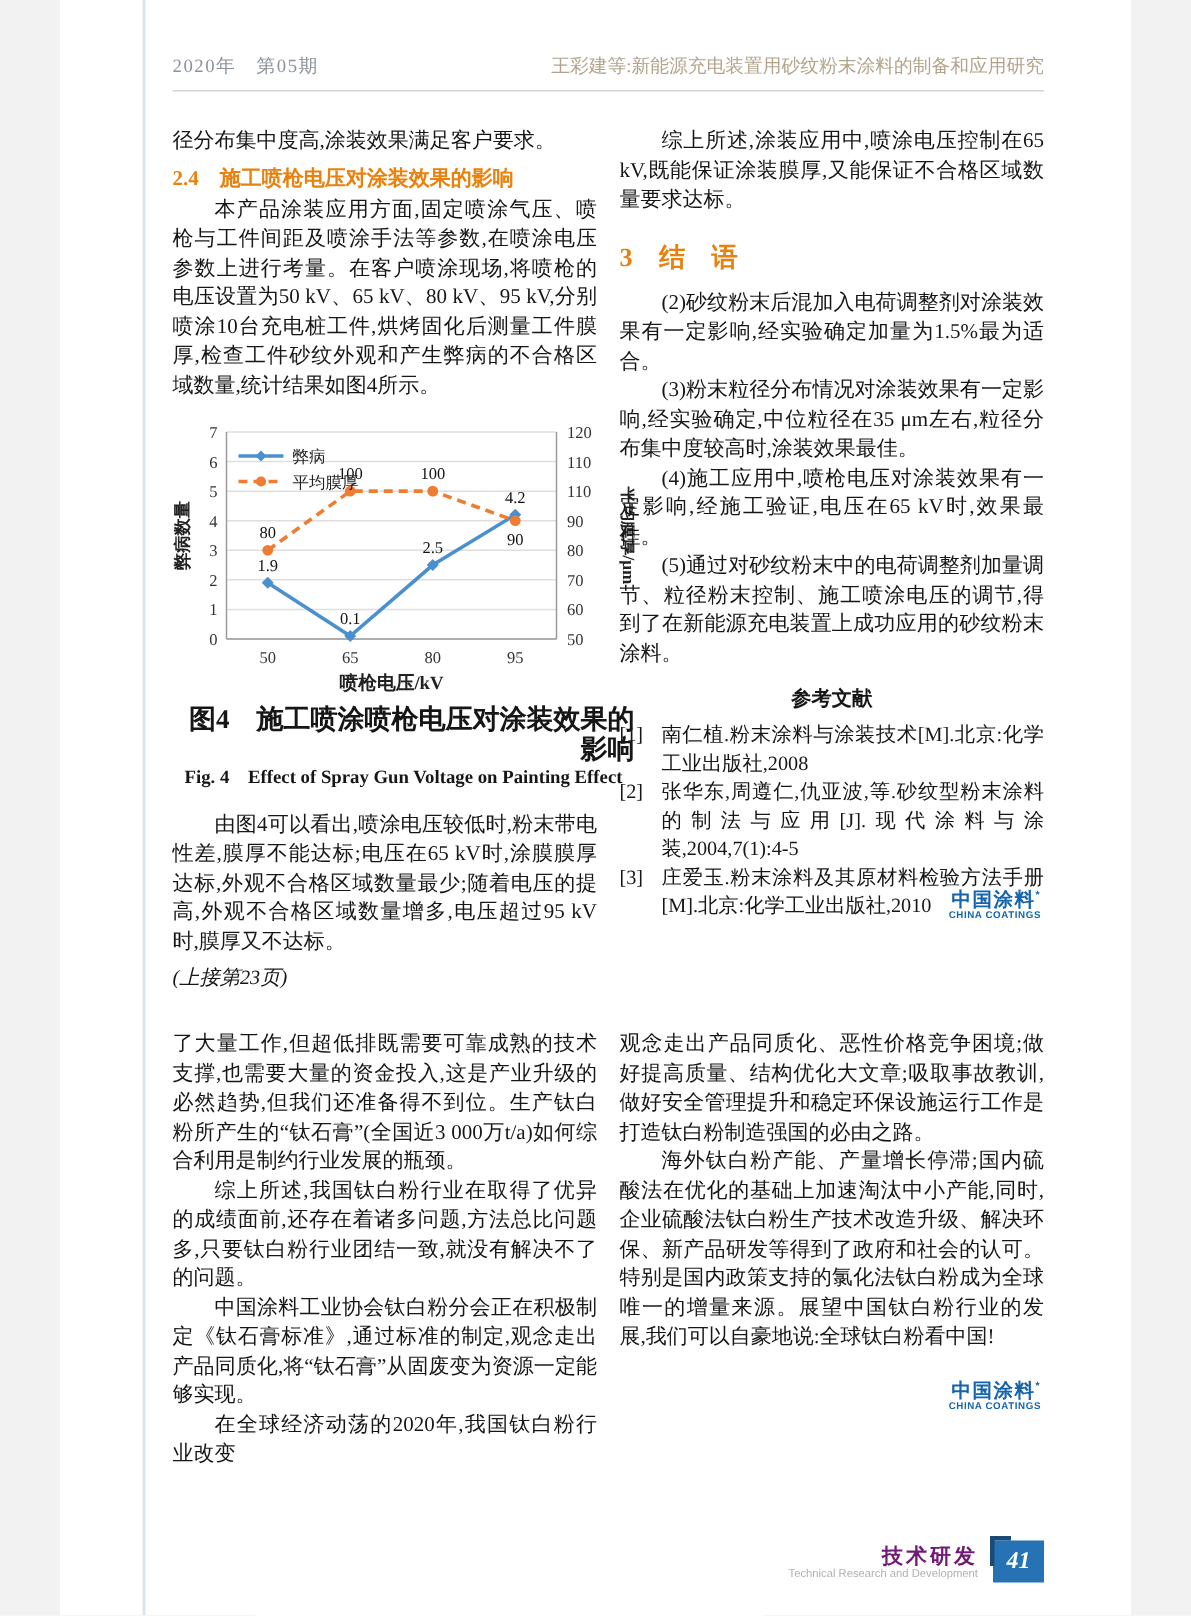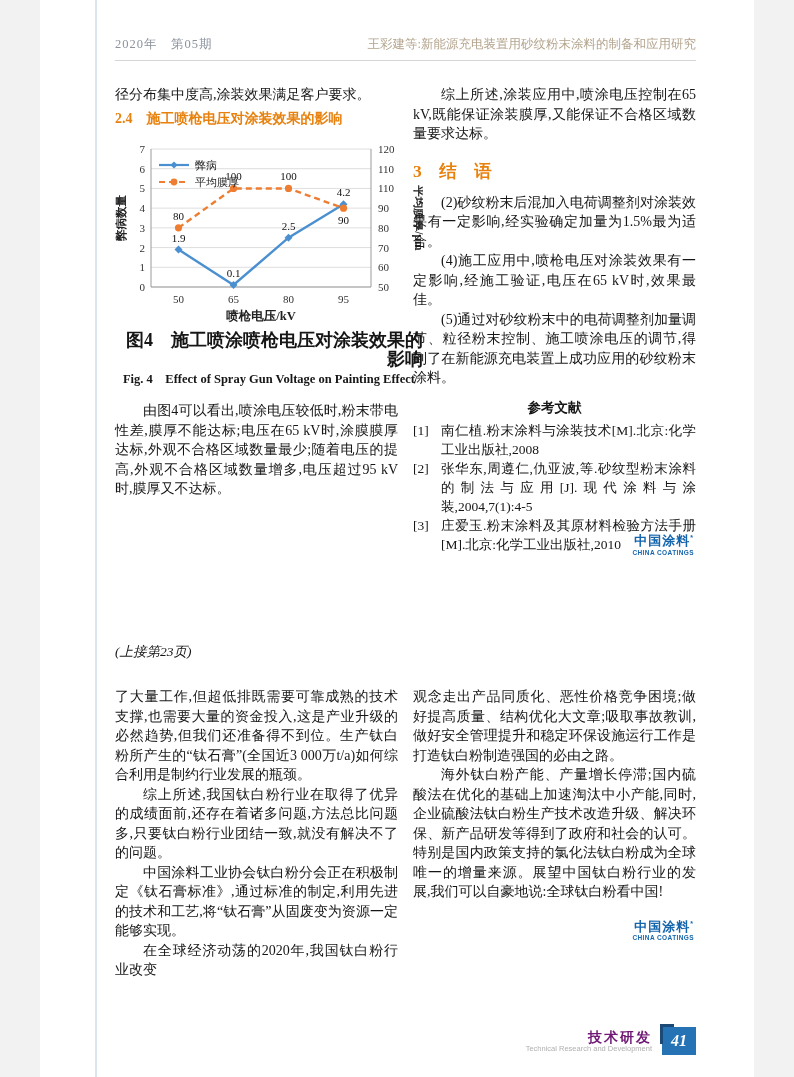--- a/index.html
+++ b/index.html
@@ -65,20 +65,21 @@
 
   <div class="hdr">
     <span class="hdr-left">2020年　第05期</span>
     <span class="hdr-right">王彩建等:新能源充电装置用砂纹粉末涂料的制备和应用研究</span>
   </div>
 
   <div class="cols main1">
     <div class="col">
       <p>径分布集中度高,涂装效果满足客户要求。</p>
       <div class="h24">2.4　施工喷枪电压对涂装效果的影响</div>
+      <p class="indent">本产品涂装应用方面,固定喷涂气压、喷枪与工件间距及喷涂手法等参数,在喷涂电压参数上进行考量。在客户喷涂现场,将喷枪的电压设置为50 kV、65 kV、80 kV、95 kV,分别喷涂10台充电桩工件,烘烤固化后测量工件膜厚,检查工件砂纹外观和产生弊病的不合格区域数量,统计结果如图4所示。</p>
 
       <div class="figure">
         <svg id="chart-svg" width="308" height="184" viewBox="0 0 308 184">
             <line x1="36" y1="146" x2="256" y2="146" stroke="#dedede" stroke-width="1"></line>
             <text x="30" y="150" text-anchor="end" font-size="11" fill="#333">0</text>
             <text x="263" y="150" text-anchor="start" font-size="11" fill="#333">50</text>
             <line x1="36" y1="126.28571428571428" x2="256" y2="126.28571428571428" stroke="#dedede" stroke-width="1"></line>
             <text x="30" y="130.28571428571428" text-anchor="end" font-size="11" fill="#333">1</text>
             <text x="263" y="130.28571428571428" text-anchor="start" font-size="11" fill="#333">60</text>
             <line x1="36" y1="106.57142857142857" x2="256" y2="106.57142857142857" stroke="#dedede" stroke-width="1"></line>
@@ -138,20 +139,21 @@
         <p class="cap-en">Fig. 4　Effect of Spray Gun Voltage on Painting Effect</p>
       </div>
 
       <p class="indent after-fig">由图4可以看出,喷涂电压较低时,粉末带电性差,膜厚不能达标;电压在65 kV时,涂膜膜厚达标,外观不合格区域数量最少;随着电压的提高,外观不合格区域数量增多,电压超过95 kV时,膜厚又不达标。</p>
     </div>
 
     <div class="col">
       <p class="indent">综上所述,涂装应用中,喷涂电压控制在65 kV,既能保证涂装膜厚,又能保证不合格区域数量要求达标。</p>
       <div class="h3x">3　结　语</div>
       <p class="indent">(2)砂纹粉末后混加入电荷调整剂对涂装效果有一定影响,经实验确定加量为1.5%最为适合。</p>
+      <p class="indent">(3)粉末粒径分布情况对涂装效果有一定影响,经实验确定,中位粒径在35 μm左右,粒径分布集中度较高时,涂装效果最佳。</p>
       <p class="indent">(4)施工应用中,喷枪电压对涂装效果有一定影响,经施工验证,电压在65 kV时,效果最佳。</p>
       <p class="indent">(5)通过对砂纹粉末中的电荷调整剂加量调节、粒径粉末控制、施工喷涂电压的调节,得到了在新能源充电装置上成功应用的砂纹粉末涂料。</p>
 
       <p class="refs-head">参考文献</p>
       <div class="refs">
         <div class="ref">
           <span class="ref-num">[1]</span>
           <span class="ref-text">南仁植.粉末涂料与涂装技术[M].北京:化学工业出版社,2008</span>
         </div>
         <div class="ref">
@@ -169,21 +171,21 @@
       </div>
     </div>
   </div>
 
   <div class="cont-note">(上接第23页)</div>
 
   <div class="cols main2">
     <div class="col">
       <p>了大量工作,但超低排既需要可靠成熟的技术支撑,也需要大量的资金投入,这是产业升级的必然趋势,但我们还准备得不到位。生产钛白粉所产生的“钛石膏”(全国近3 000万t/a)如何综合利用是制约行业发展的瓶颈。</p>
       <p class="indent">综上所述,我国钛白粉行业在取得了优异的成绩面前,还存在着诸多问题,方法总比问题多,只要钛白粉行业团结一致,就没有解决不了的问题。</p>
-      <p class="indent">中国涂料工业协会钛白粉分会正在积极制定《钛石膏标准》,通过标准的制定,利用先进的技术和工艺,将“钛石膏”从固废变为资源一定能够实现。</p>
+      <p class="indent">中国涂料工业协会钛白粉分会正在积极制定《钛石膏标准》,通过标准的制定,观念走出产品同质化,将“钛石膏”从固废变为资源一定能够实现。</p>
       <p class="indent">在全球经济动荡的2020年,我国钛白粉行业改变</p>
     </div>
     <div class="col">
       <p>观念走出产品同质化、恶性价格竞争困境;做好提高质量、结构优化大文章;吸取事故教训,做好安全管理提升和稳定环保设施运行工作是打造钛白粉制造强国的必由之路。</p>
       <p class="indent">海外钛白粉产能、产量增长停滞;国内硫酸法在优化的基础上加速淘汰中小产能,同时,企业硫酸法钛白粉生产技术改造升级、解决环保、新产品研发等得到了政府和社会的认可。特别是国内政策支持的氯化法钛白粉成为全球唯一的增量来源。展望中国钛白粉行业的发展,我们可以自豪地说:全球钛白粉看中国!</p>
       <div class="logo-end">
         <div class="logo">
           <div class="logo-cn"><span>中国涂料</span><sup>*</sup></div>
           <div class="logo-en">CHINA COATINGS</div>
         </div>

